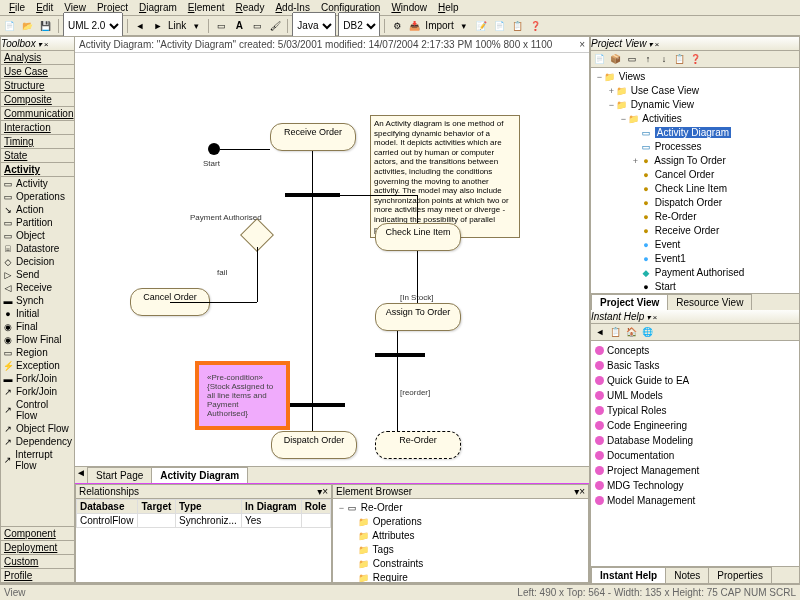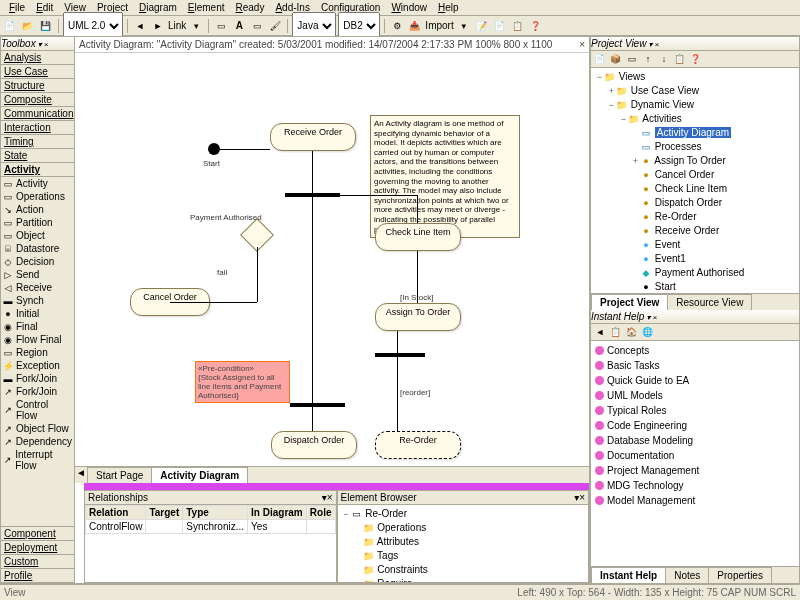--- a/index.html
+++ b/index.html
@@ -26,41 +26,41 @@
   .node { position:absolute; background:#fffbe9; border:1px solid #8b7b52; border-radius:12px; padding:3px 6px; text-align:center; font-size:9px; box-shadow:1px 1px 2px rgba(0,0,0,.15); }
   .note { position:absolute; background:#fffbe9; border:1px solid #8b7b52; padding:3px; font-size:8px; line-height:1.2; max-width:150px; }
   .start-node { position:absolute; width:12px; height:12px; border-radius:50%; background:#000; }
   .diamond { position:absolute; width:24px; height:24px; transform:rotate(45deg); background:#fffbe9; border:1px solid #8b7b52;}
   .hbar { position:absolute; height:4px; background:#000;}
   .line { position:absolute; background:#000;}
   .lbl { position:absolute; font-size:8px; color:#333; }
   .tabs { display:flex; border-top:1px solid #aca899; background:#ece9d8;}
   .tab { padding:2px 8px; border:1px solid #aca899; border-bottom:none; margin-right:-1px; background:#ece9d8; cursor:default;}
   .tab.active { background:#fff; font-weight:bold; }
-  .bottom-panels { display:flex; height:100px; border-top:7px solid #d946ef;margin-left:9px;}
+  .bottom-panels { display:flex; height:100px; border-top:1px solid #d946ef;}
   .bp { flex:1; border:1px solid #aca899; background:#fff; display:flex; flex-direction:column; overflow:hidden;}
   .bp .hdr { background:#ece9d8; border-bottom:1px solid #aca899; padding:1px 3px; display:flex; justify-content:space-between;}
   table { border-collapse:collapse; width:100%; font-size:9px;}
   th,td { border:1px solid #ddd; padding:1px 3px; text-align:left;}
   th { background:#ece9d8;}
   .right-panels { width:210px; }
   .tree { flex:1; overflow:auto; background:#fff; font-size:9px; padding:2px;}
   .tree div { white-space:nowrap; line-height:13px;}
   .tree .i0{padding-left:2px}.tree .i1{padding-left:14px}.tree .i2{padding-left:26px}.tree .i3{padding-left:38px}
   .tree .sel { background:#316ac5; color:#fff; padding:0 2px;}
   .tree .exp { display:inline-block; width:9px; text-align:center; color:#666; font-size:9px;}
   .tree .ico { display:inline-block; width:12px; text-align:center; font-size:9px;}
   .folder{color:#d8a600;} .pkg{color:#b59400;} .diag{color:#06a;} .blue-cir{color:#3cadff;} .gold-cir{color:#c09000;} .cyan-d{color:#20b2aa;} .blk{color:#000;}
   .help-list div { padding:1px 2px; display:flex; align-items:center; gap:3px;}
   .pink-ball { width:9px; height:9px; border-radius:50%; background:#e85fc7; display:inline-block;}
   .mini-toolbar { display:flex; gap:2px; padding:1px 2px; background:#ece9d8; border-bottom:1px solid #aca899;}
   .mini-toolbar span { width:14px; height:14px; display:inline-flex; align-items:center; justify-content:center; font-size:9px; border:1px solid transparent;}
   .statusbar { height:16px; background:#ece9d8; border-top:1px solid #aca899; display:flex; align-items:center; padding:0 4px; font-size:9px; color:#666; justify-content:space-between;}
   .re-order-node { border:1px dashed #000 !important; }
-  .pre-note { position:absolute; background:#fca5a5; border:1px solid #f97316; font-size:8px; padding:2px; color:#444;}
+  .pre-note { position:absolute; background:#f0abfc; border:4px solid #f97316; font-size:8px; padding:8px; color:#444;}
 </style>
 </head>
 <body>
 
 <div class="menubar">
   <span class="menu-item">File</span>
   <span class="menu-item">Edit</span>
   <span class="menu-item">View</span>
   <span class="menu-item">Project</span>
   <span class="menu-item">Diagram</span>
@@ -262,21 +262,21 @@
     </div>
     <div class="bottom-panels">
       <div class="bp">
         <div class="hdr">
             <span>Relationships</span>
           <span class="controls"><span>▾</span><span>×</span></span>
           </div>
         <table>
           <tbody>
               <tr>
-            <th>Relation</th>
+            <th>Database</th>
             <th>Target</th>
             <th>Type</th>
             <th>In Diagram</th>
             <th>Role</th>
           </tr>
           <tr>
             <td>ControlFlow</td>
             <td></td>
             <td>Synchroniz...</td>
             <td>Yes</td>

